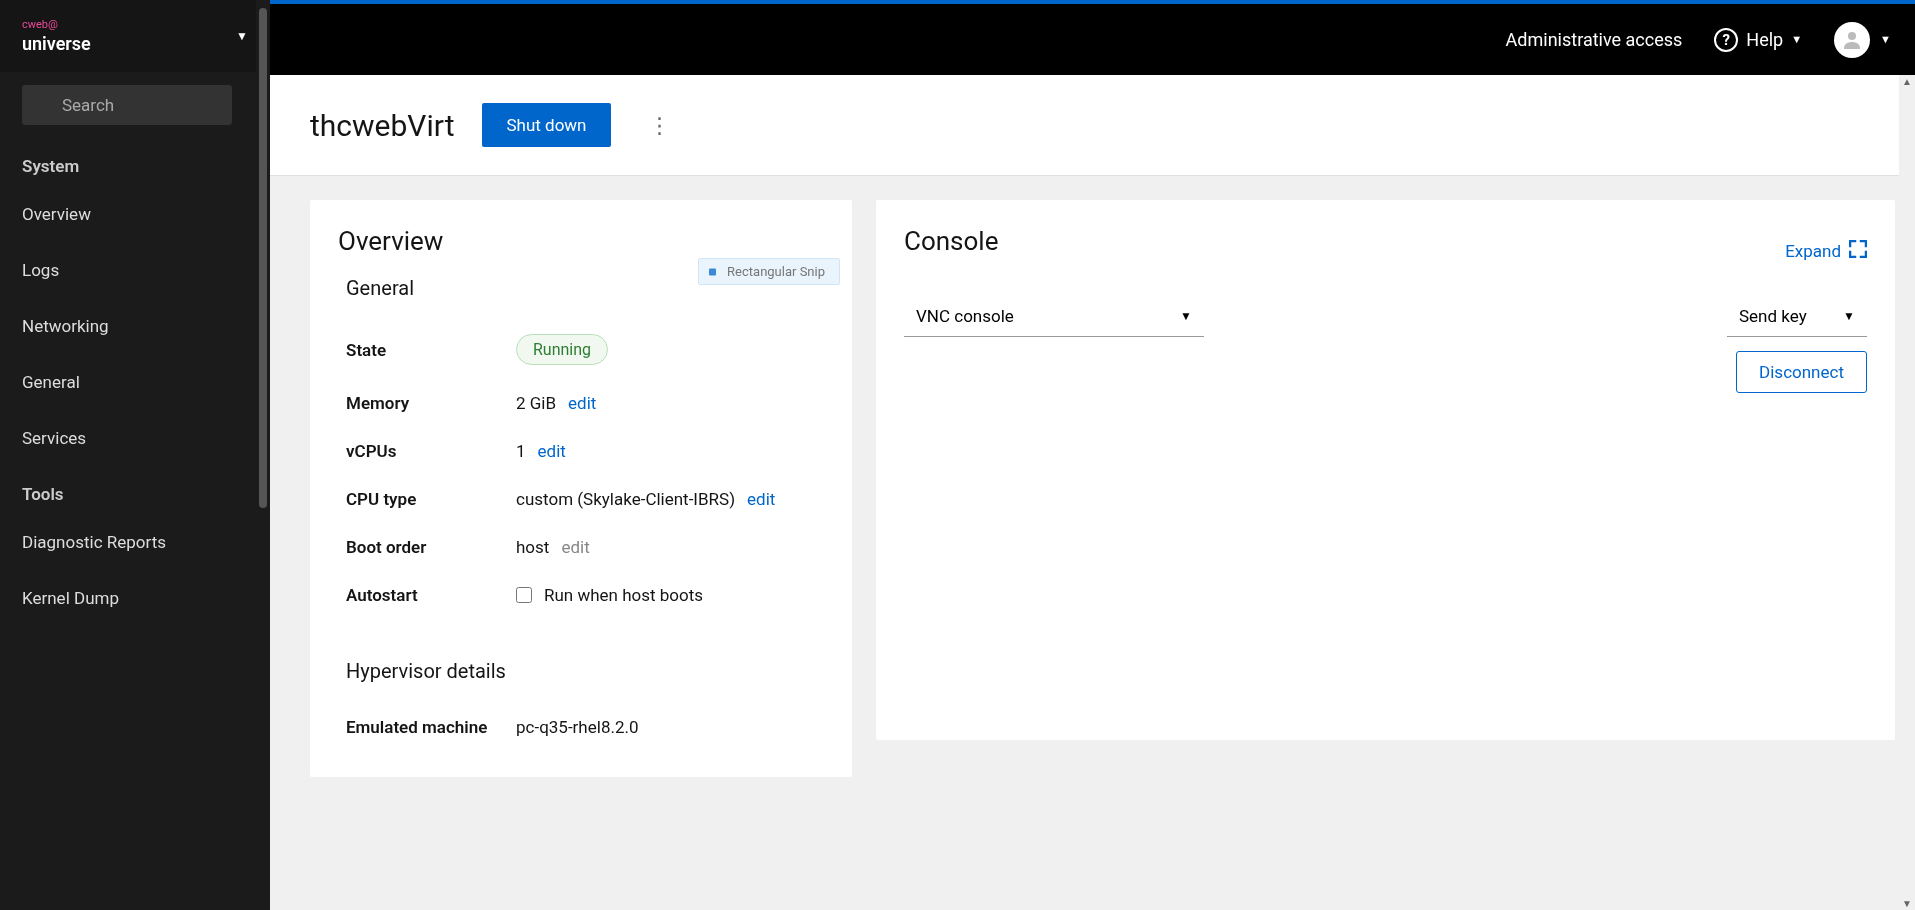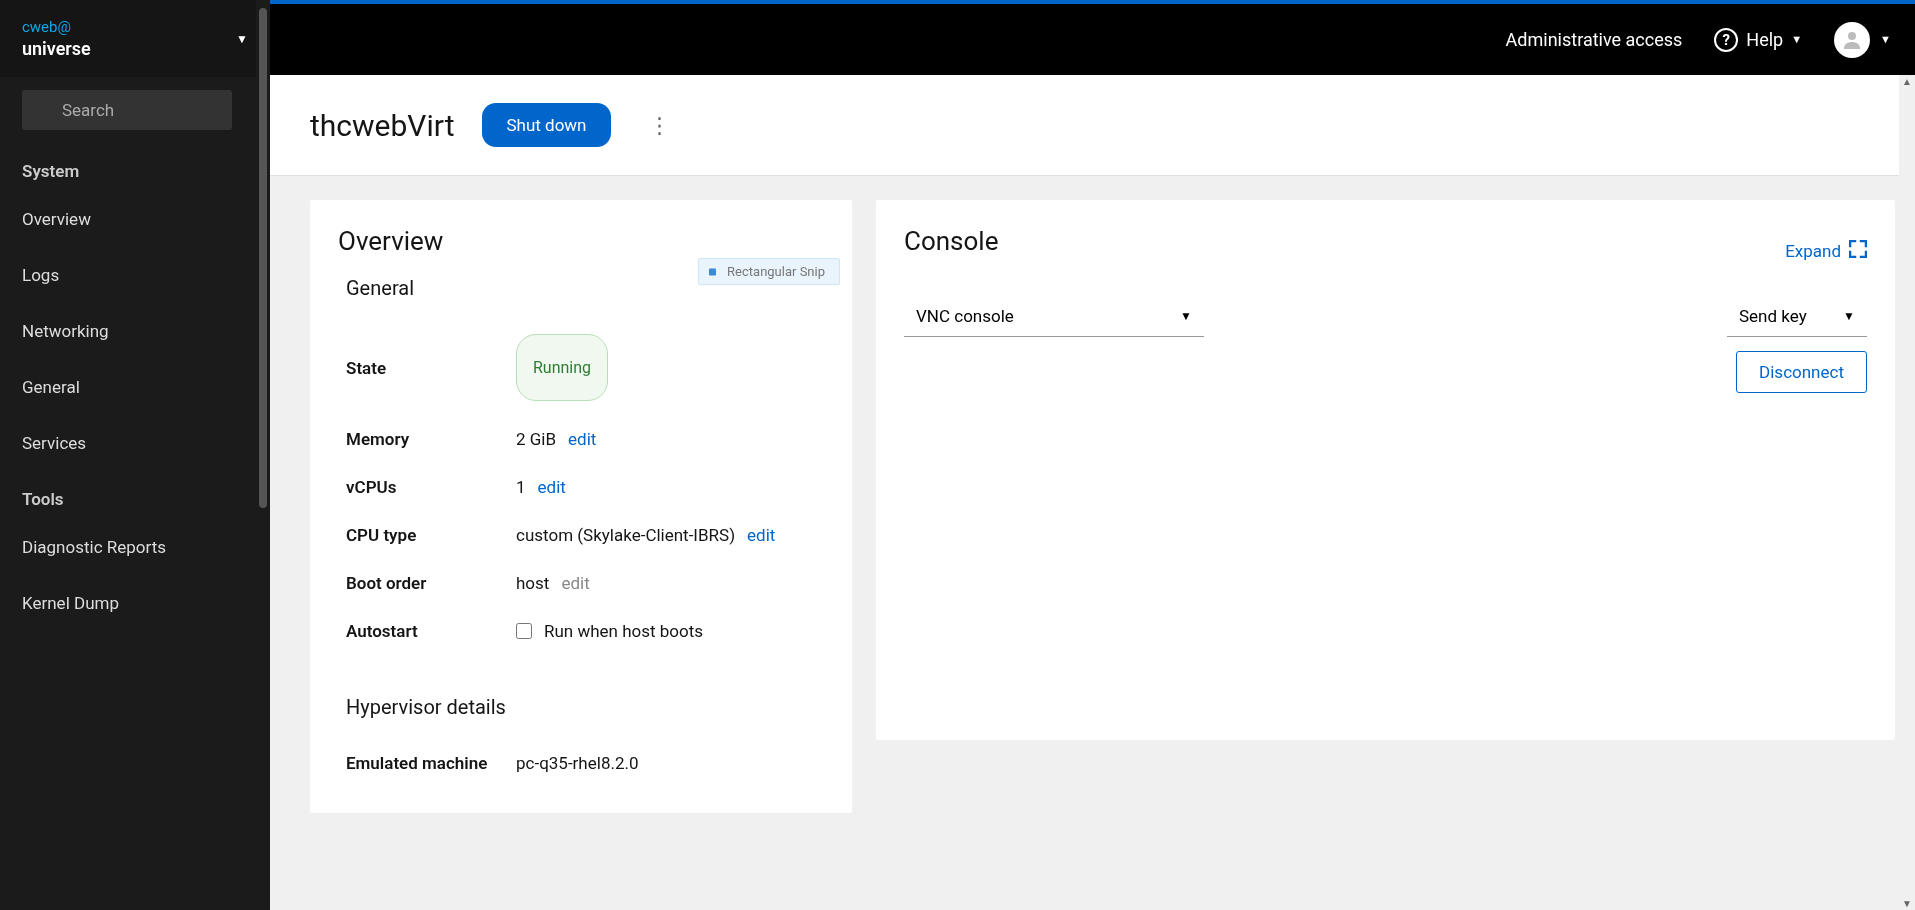--- a/index.html
+++ b/index.html
@@ -44,21 +44,21 @@
   color: #fff;
   display: flex; flex-direction: column;
   overflow: hidden;
 }
 .sidebar .host-switch {
   padding: 18px 22px 18px 22px;
   background: #151515;
   display: flex; align-items: center; justify-content: space-between;
   cursor: pointer;
 }
-.sidebar .host-switch .user-line { font-size: 15px; color: #0ea5e9; }
+.sidebar .host-switch .user-line { font-size: 11px; color: #ec4899; }
 .sidebar .host-switch .host-line { font-size: 18px; font-weight: 600; color: #fff; margin-top: 2px; }
 .sidebar .host-switch .caret { color: #fff; font-size: 12px; }
 
 .sidebar .search-wrap { padding: 13px 22px; }
 .sidebar .search {
   background: #333; border: none; border-radius: 3px;
   padding: 10px 12px 10px 40px; width: 210px; color: #fff; font-size: 17px;
   position: relative;
 }
 .sidebar .search-box { position: relative; width: 210px; }
@@ -86,21 +86,21 @@
 .content-inner { padding: 28px 20px 0 40px; width: 100%; }
 
 .vm-header {
   display: flex; align-items: center; gap: 28px; background: #fff;
   margin: -28px -20px 0 -40px; padding: 28px 20px 28px 40px;
   border-bottom: 1px solid #e0e0e0;
 }
 .vm-header .vm-name { font-size: 30px; font-weight: 400; color: #151515; }
 .vm-header .shutdown {
   background: #0066cc; color: #fff; border: none; padding: 12px 24px;
-  font-size: 17px; border-radius: 14px; cursor: pointer;
+  font-size: 17px; border-radius: 2px; cursor: pointer;
 }
 .vm-header .kebab { color: #666; font-size: 22px; cursor: pointer; padding: 6px 10px; }
 
 .cards { display: flex; gap: 24px; margin-top: 24px; align-items: flex-start; }
 
 .card {
   background: #fff; border-radius: 2px; flex: 1;
   padding: 26px 28px;
   min-height: 540px;
 }
@@ -121,21 +121,21 @@
 }
 
 .prop-row { display: flex; align-items: center; padding: 14px 8px; font-size: 17px; }
 .prop-row .label { width: 170px; color: #151515; font-weight: 600; }
 .prop-row .value { color: #151515; display: flex; align-items: center; gap: 12px; }
 .prop-row .value .edit-link { color: #0066cc; cursor: pointer; }
 .prop-row .value .edit-link.muted { color: #888; }
 
 .state-badge {
   background: #f0f8f0; border: 1px solid #b8e0b8; color: #2e7d32;
-  padding: 23px 16px; border-radius: 20px; font-size: 16px;
+  padding: 5px 16px; border-radius: 20px; font-size: 16px;
 }
 
 .prop-row input[type=checkbox] { width: 16px; height: 16px; cursor: pointer; }
 
 .console .console-head {
   display: flex; justify-content: space-between; align-items: center; margin-bottom: 20px;
 }
 .console .expand { color: #0066cc; font-size: 17px; cursor: pointer; display: flex; align-items: center; gap: 8px; }
 .console .expand .exp-icon { color: #0066cc; font-size: 17px; letter-spacing: -2px; }
 

